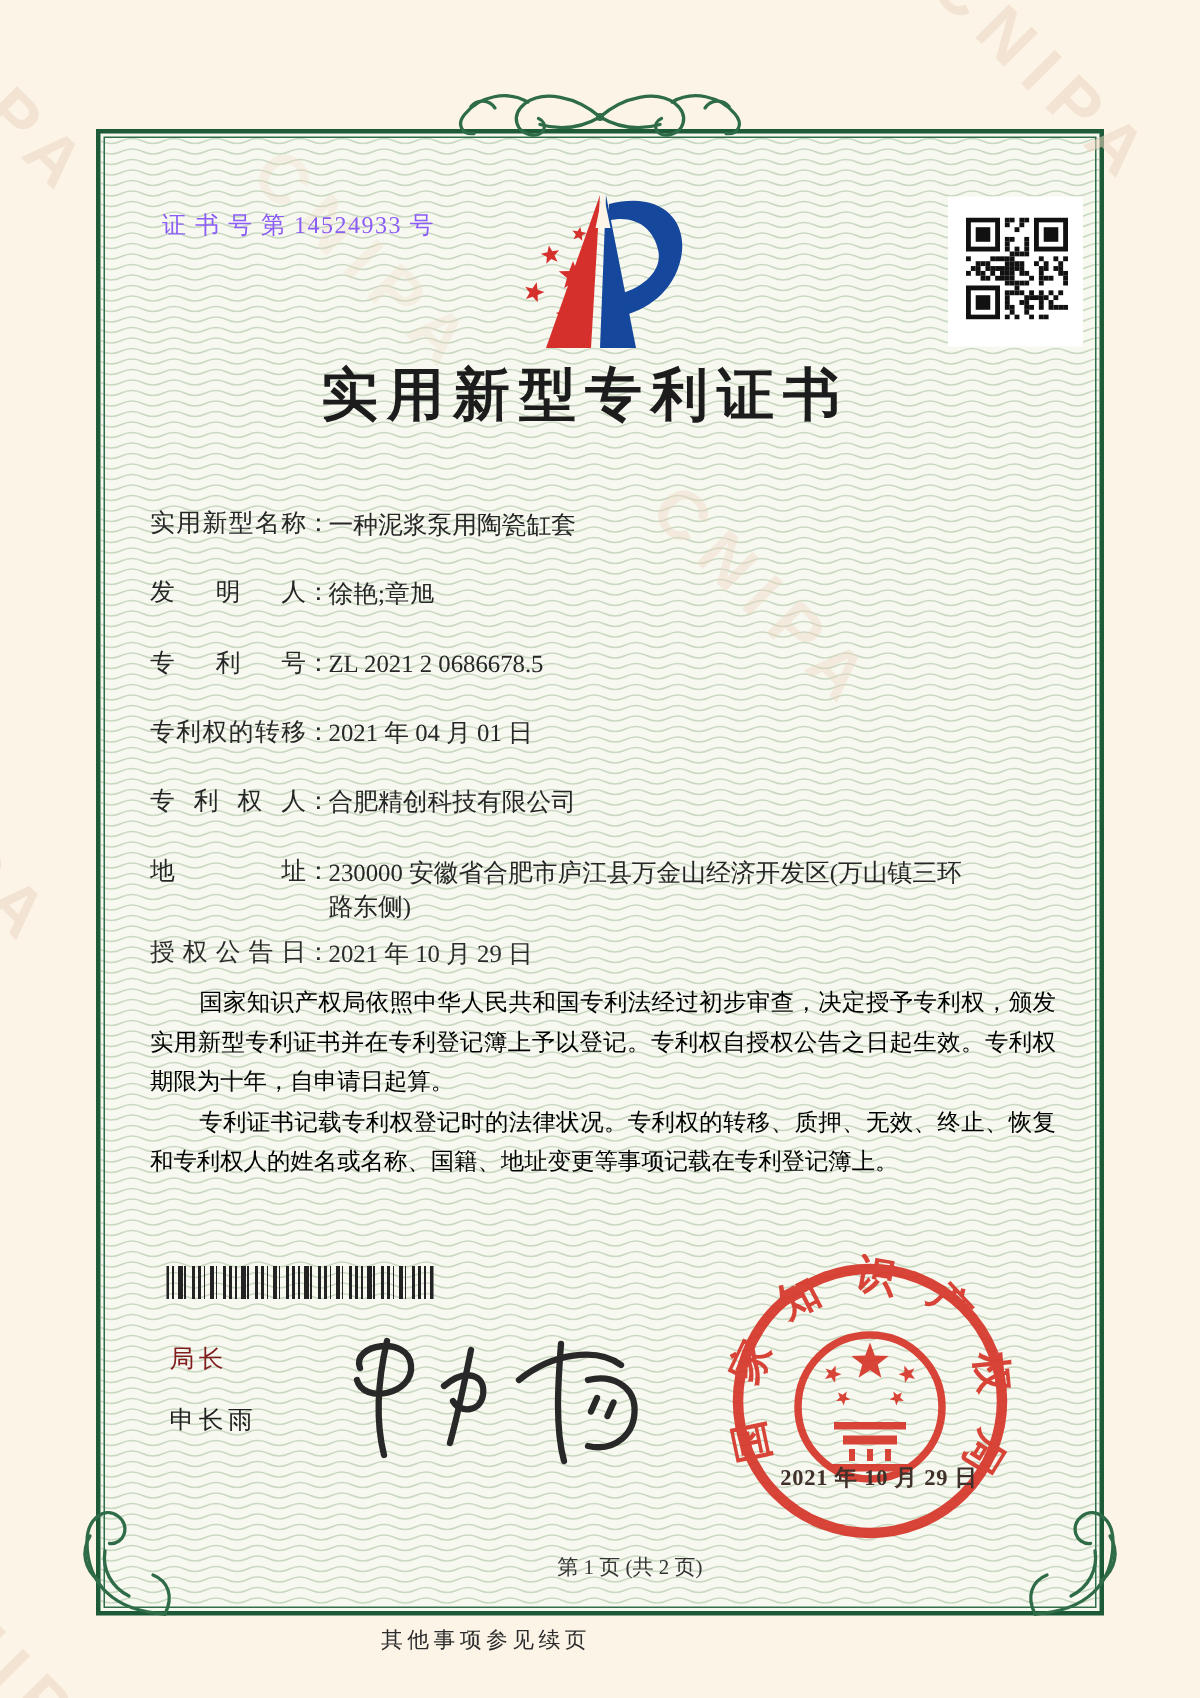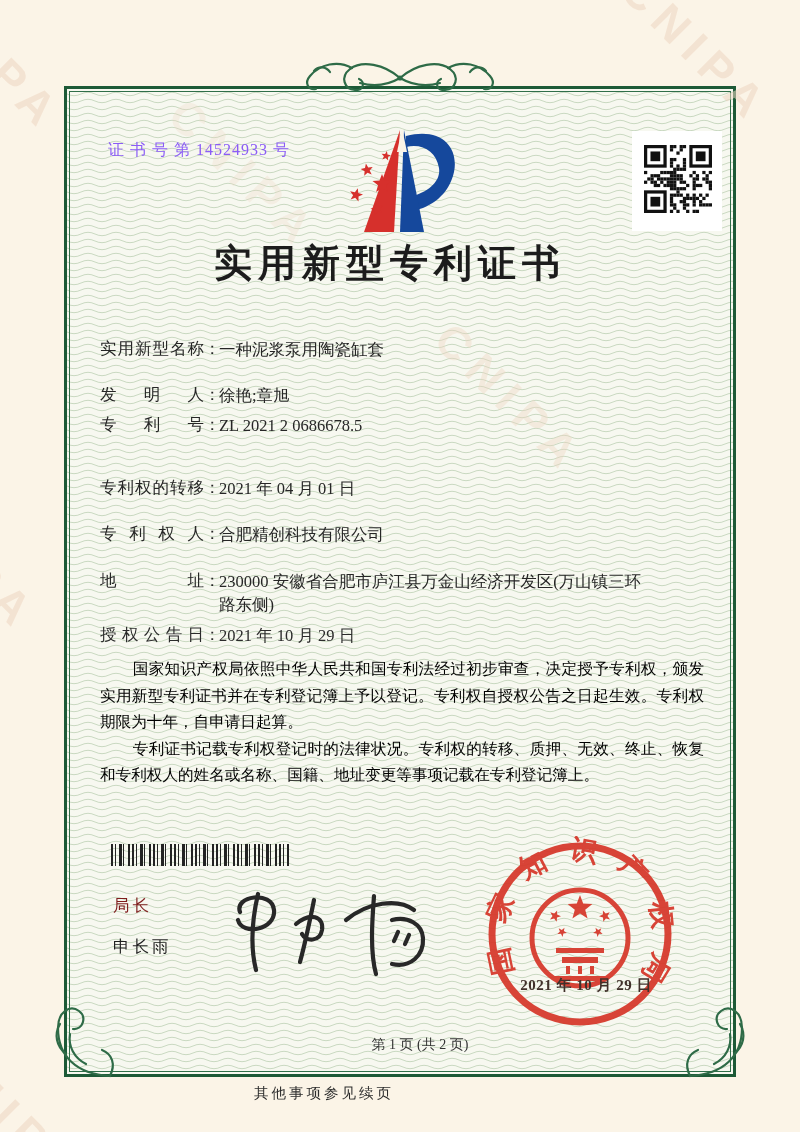--- a/index.html
+++ b/index.html
@@ -27,21 +27,21 @@
   .cert-no{left:108px;top:140px;font-size:16px;letter-spacing:1px;color:#8b5cf6;}
   .logo{left:336px;top:126px;}
   .qr-wrap{left:632px;top:131px;width:90px;height:100px;background:#ffffff;}
   .qr-wrap svg{position:absolute;left:12px;top:14px;}
   .title{left:0;top:238px;width:780px;text-align:center;font-size:38px;font-weight:bold;
          letter-spacing:6px;color:#1c1c1c;}
   .row{left:100px;width:600px;font-size:16.5px;line-height:21px;color:#262626;}
   .lab{display:inline-block;width:104px;text-align:justify;text-align-last:justify;vertical-align:top;}
   .col{display:inline-block;width:15px;vertical-align:top;}
   .val{display:inline-block;vertical-align:top;max-width:434px;line-height:23px;}
-  .r0{top:338px;} .r1{top:384px;} .r2{top:414px;text-decoration:underline;} .r3{top:477px;} .r4{top:523px;} .r5{top:570px;}
+  .r0{top:338px;} .r1{top:384px;} .r2{top:431px;text-decoration:underline;} .r3{top:477px;} .r4{top:523px;} .r5{top:570px;}
   .grant-l{left:100px;top:624px;font-size:16.5px;}
   .grant-r{left:452px;top:624px;font-size:16.5px;}
   .paras{left:100px;top:656px;width:604px;font-size:15.6px;line-height:26.5px;
          text-align:justify;color:#000000;}
   .paras p{margin:0;text-indent:2.1em;}
   .barcode{left:111px;top:844px;width:178px;height:22px;
     background:repeating-linear-gradient(90deg,#232323 0 2px,transparent 2px 4px,#232323 4px 5px,
       transparent 5px 8px,#232323 8px 11px,transparent 11px 12px,#232323 12px 13px,transparent 13px 17px,
       #232323 17px 19px,transparent 19px 21px);}
   .sig-title{left:113px;top:895px;font-size:16.5px;letter-spacing:3px;color:#7f1d1d;}

